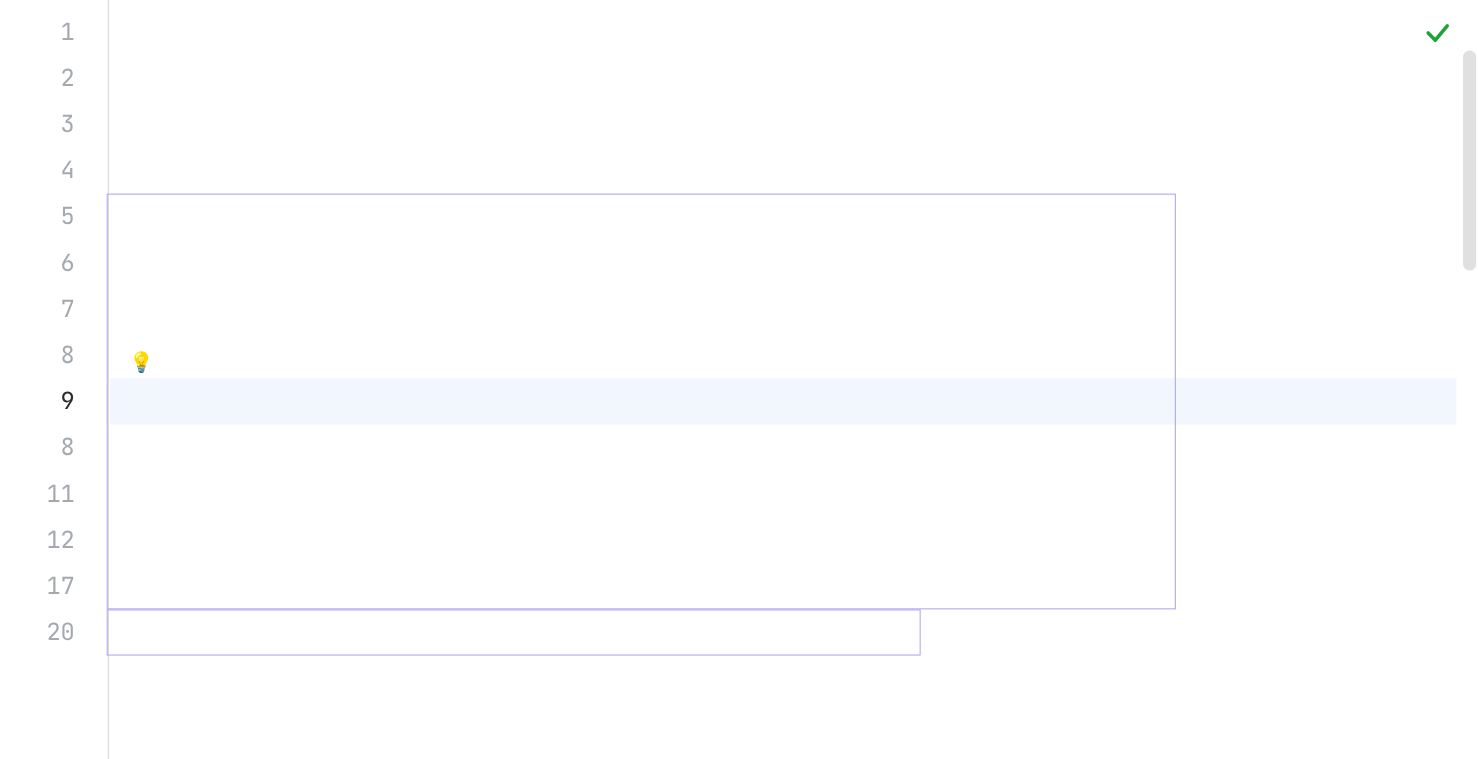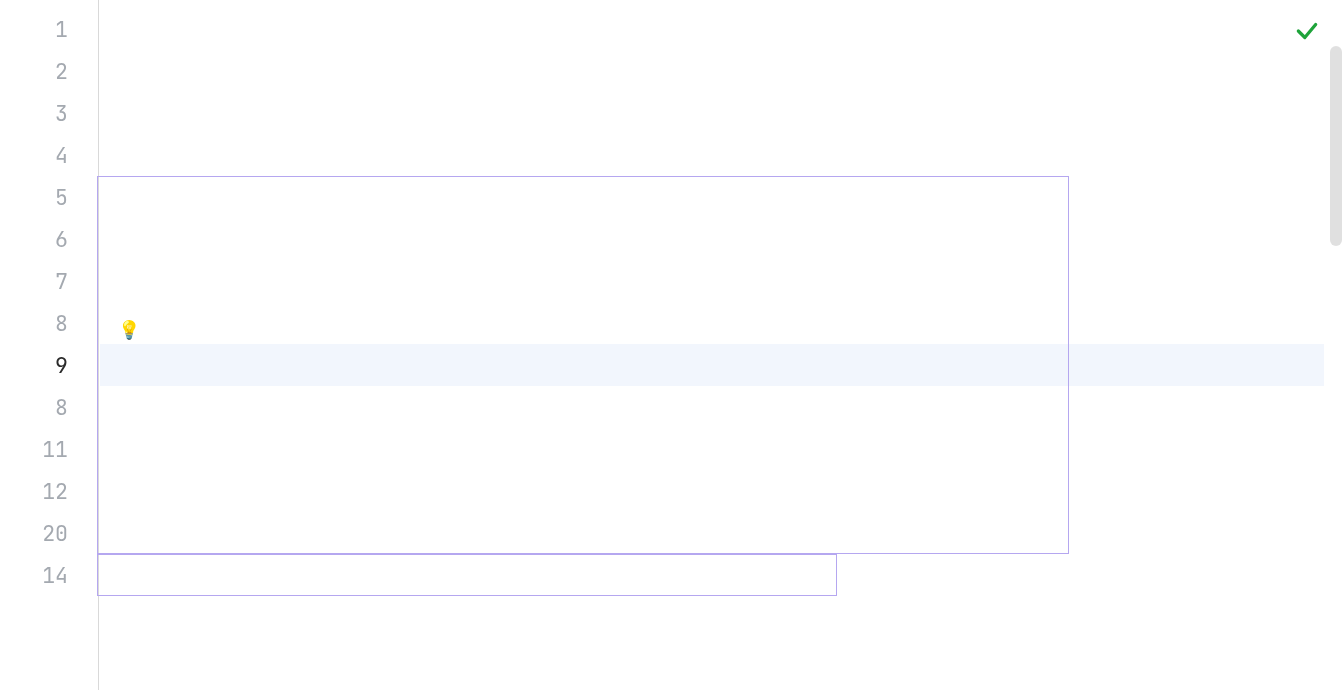--- a/index.html
+++ b/index.html
@@ -107,22 +107,22 @@
     <div class="line gnum">3</div>
     <div class="line gnum">4</div>
     <div class="line gnum">5</div>
     <div class="line gnum">6</div>
     <div class="line gnum">7</div>
     <div class="line gnum">8</div>
     <div class="line gnum current">9</div>
     <div class="line gnum">8</div>
     <div class="line gnum">11</div>
     <div class="line gnum">12</div>
+    <div class="line gnum">17</div>
     <div class="line gnum">20</div>
-    <div class="line gnum">14</div>
   </div>
 
   <div class="code">
 
     
     <div class="sel-box" id="selbox0" style="top: 168px; left: -1px; width: 972px; height: 378px;"></div>
     <div class="sel-box" id="selbox1" style="top: 546px; left: -1px; width: 740px; height: 42px;"></div>
 
     
     <div class="hl-line" id="hl" style="top: 336px;"></div>

